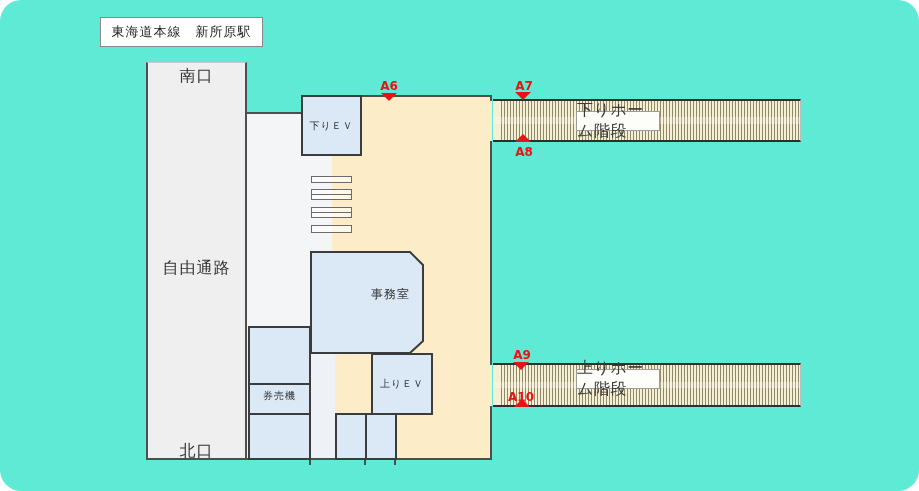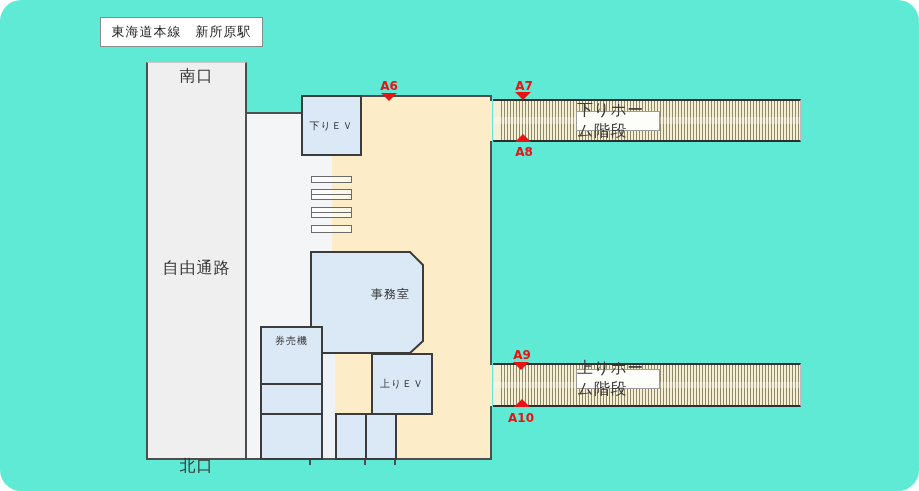--- a/index.html
+++ b/index.html
@@ -73,21 +73,21 @@
   .room {
     position:absolute; background:#dbe8f6; border:2px solid #3c3c3c;
     display:flex; align-items:center; justify-content:center;
     font-size:10px; letter-spacing:1px; color:#333333;
   }
   .ev-down { left:301px; top:95px;  width:61px; height:61px; }
   .ev-up   { left:335px; top:353px; width:62px; height:62px;margin-left:36px; }
   .cell-a  { left:335px; top:413px; width:32px; height:47px; }
   .cell-b  { left:365px; top:413px; width:32px; height:47px; }
   .ticket  { left:248px; top:326px; width:63px; height:134px;
-             align-items:flex-start; padding-top:6px;margin-left:12px; }
+             align-items:center; padding-top:6px; }
   .ticket-div { position:absolute; left:-2px; right:-2px; border-top:2px solid #3c3c3c; }
   .ticket-div.d1 { top:55px; }
   .ticket-div.d2 { top:85px; }
 
   .gap-strip {
     left:311px; top:353px; width:24px; height:107px; background:#eef1f5;
     border-bottom:2px solid #4e4e4e;
   }
 
   
@@ -115,35 +115,35 @@
     font-size:12px; font-weight:bold; color:#e81313;
   }
   .tri { position:absolute; width:0; height:0;
          border-left:8px solid transparent; border-right:8px solid transparent; }
   .tri-down { border-top:8px solid #e81313; }
   .tri-up   { border-bottom:8px solid #e81313; }
   .m-a6-t  { left:376px; top:79px; }   .m-a6-a  { left:381px; top:93px;  }
   .m-a7-t  { left:511px; top:79px; }   .m-a7-a  { left:515px; top:92px;  }
   .m-a8-t  { left:511px; top:145px; }  .m-a8-a  { left:515px; top:134px; }
   .m-a9-t  { left:509px; top:348px; }  .m-a9-a  { left:513px; top:362px; }
-  .m-a10-t { left:508px; top:411px;text-align:center; }  .m-a10-a { left:514px; top:399px; }
+  .m-a10-t { left:508px; top:390px;text-align:center; }  .m-a10-a { left:514px; top:399px; }
 </style>
 </head>
 <body>
 
 <div id="scene">
 
   <div class="abs title-box">
     <span>東海道本線　新所原駅</span>
   </div>
 
   <div class="abs corridor"></div>
   <div class="abs corridor-label" style="top:66px;">南口</div>
   <div class="abs corridor-label" style="top:238px;margin-top:20px;">自由通路</div>
-  <div class="abs corridor-label" style="top:456px;">北口</div>
+  <div class="abs corridor-label" style="top:441px;">北口</div>
 
   <div class="abs interior"></div>
 
   <div class="abs concourse"></div>
   <div class="abs wall-seg" style="top:95px;  height:6px;"></div>
   <div class="abs wall-seg" style="top:141px; height:224px;"></div>
   <div class="abs wall-seg" style="top:406px; height:54px;"></div>
   <div class="abs wall-stub" style="left:309px;"></div>
   <div class="abs wall-stub" style="left:364px;"></div>
   <div class="abs wall-stub" style="left:394px;"></div>

